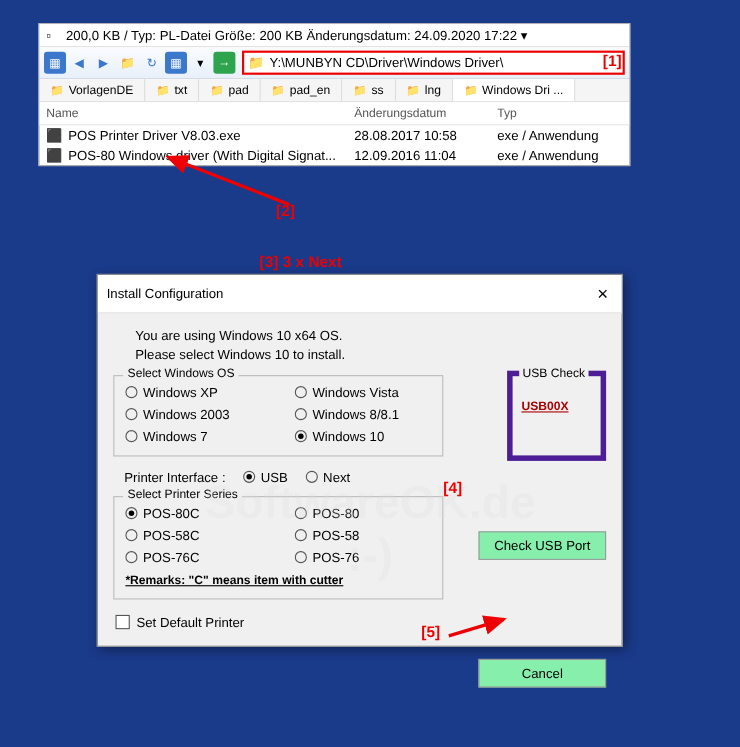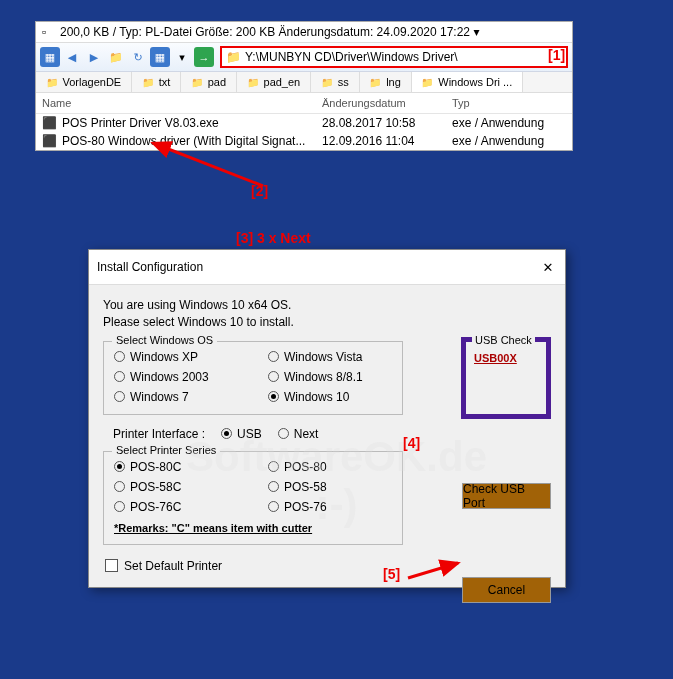--- a/index.html
+++ b/index.html
@@ -139,21 +139,21 @@
     .titlebar-txt { flex: 1; font-size: 12px; }
     .close-btn {
       width: 30px;
       height: 22px;
       display: flex;
       align-items: center;
       justify-content: center;
       font-size: 13px;
     }
     .dialog-body { padding: 12px 14px 14px; position: relative; }
-    .info-txt { margin-bottom: 10px; line-height: 1.4; }
+    .info-txt { margin-bottom: 10px; line-height: 1.4; margin-left: 20px; }
     .fieldset {
       border: 1px solid #bbb;
       padding: 8px 10px 10px;
       margin-bottom: 8px;
       position: relative;
     }
     .fieldset .legend {
       position: absolute;
       top: -8px;
       left: 8px;
@@ -228,29 +228,29 @@
       left: 6px;
       background: #f0f0f0;
       padding: 0 3px;
       font-size: 11px;
     }
     .usb-val {
       color: #a00;
       font-weight: bold;
       font-size: 11px;
       text-decoration: underline;
-      margin-top: 6px;
+      margin-top: 18px;
       margin-left: 4px;
     }
     .btn {
       position: absolute;
       right: 14px;
-      width: 89px;
+      width: 116px;
       height: 26px;
-      background: #a16207;
+      background: #86efac;
       border: 1px solid #999;
       display: flex;
       align-items: center;
       justify-content: center;
       font-size: 12px;
     }
     .os-fieldset { width: 300px; }
     .series-fieldset { width: 300px; }
   </style>
 </head>
@@ -434,17 +434,17 @@
       </div>
       <div class="remarks">*Remarks: "C" means item with cutter</div>
     </div>
 
     <div class="checkbox-row">
       <span class="checkbox"></span>
       <span>Set Default Printer</span>
     </div>
 
     <div class="btn" style="top:198px">Check USB Port</div>
-    <div class="btn" style="top:292px">Cancel</div>
+    <div class="btn" style="top:314px">Cancel</div>
   </div>
 </div>
 
 <div class="watermark-center">SoftwareOK.de :-)</div>
 
 </body></html>

